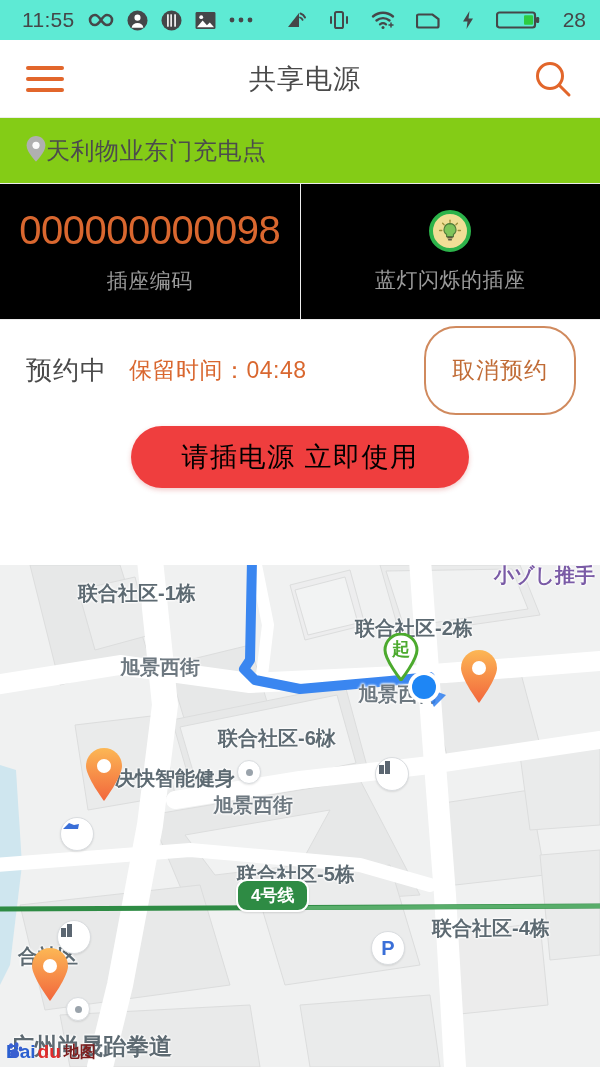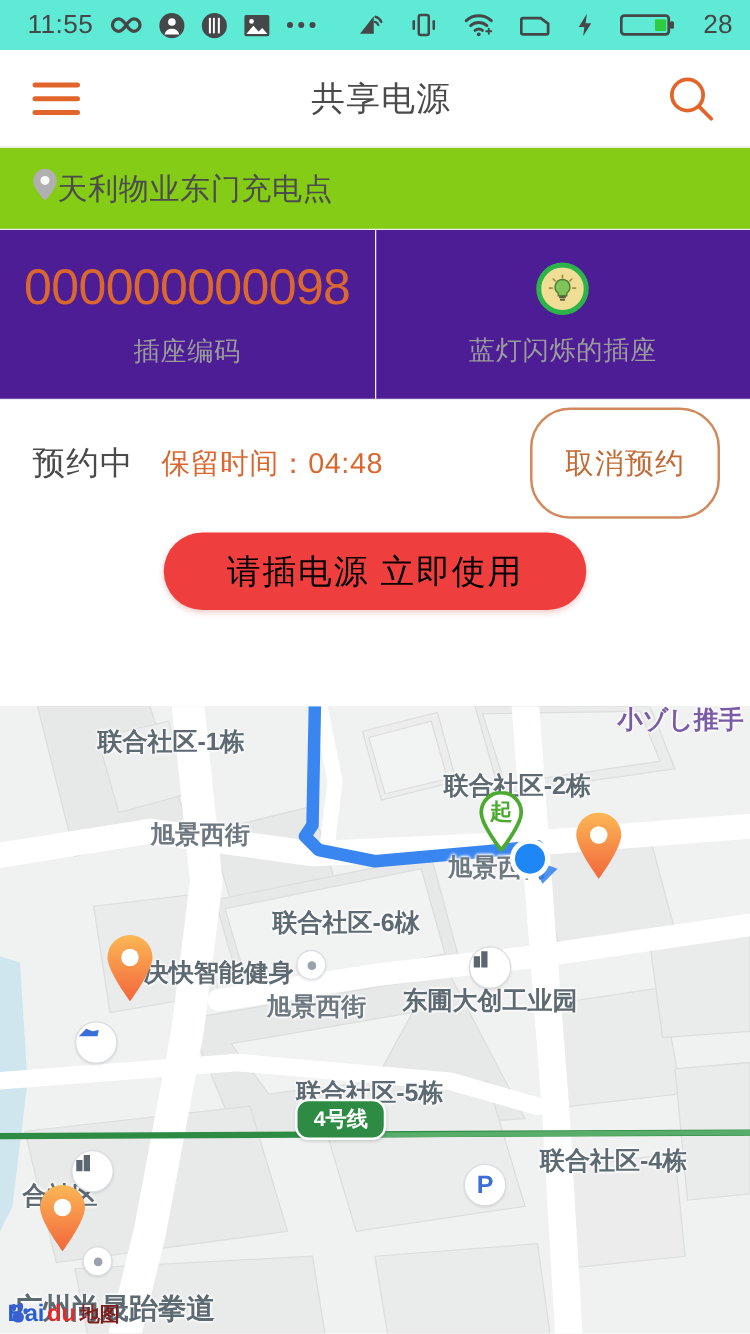--- a/index.html
+++ b/index.html
@@ -41,21 +41,21 @@
 
   
   .location-row {
     height: 66px; display:flex; align-items:center; 
     padding: 0 26px; background:#84cc16; border-bottom: 1px solid #ececec;
   }
   .loc-name { font-size: 24px; color:#4c4c4c; letter-spacing:.5px; }
 
   
   .info-strip {
-    display:flex; height: 136px; background:#4c1d95;
+    display:flex; height: 136px; background:#000000;
     border-bottom: 1px solid #ececec;
   }
   .info-cell {
     flex:1; display:flex; flex-direction:column;
     align-items:center; justify-content:center; gap: 14px;
   }
   .info-cell.left { border-right: 1px solid #ededed; }
   .socket-code {
     font-size: 40px; color:#d9672f; letter-spacing: -0.5px; font-weight: 400;
   }
@@ -326,21 +326,20 @@
     </svg>
 
     <div class="map-label" style="left:78px; top:15px;">联合社区-1栋</div>
     <div class="map-label" style="left:355px; top:50px;">联合社区-2栋</div>
     <div class="map-label purple" style="left:494px; top:-3px;">小ゾし推手</div>
     <div class="map-label street" style="left:120px; top:89px;">旭景西街</div>
     <div class="map-label street" style="left:358px; top:116px;">旭景西街</div>
     <div class="map-label" style="left:218px; top:160px;">联合社区-6栤</div>
     <div class="map-label" style="left:115px; top:200px;">决快智能健身</div>
     <div class="map-label street" style="left:213px; top:227px;">旭景西街</div>
-    <div class="map-label" style="left:322px; top:222px;">东圃大创工业园</div>
     <div class="map-label" style="left:237px; top:296px;">联合社区-5栋</div>
     <div class="map-label" style="left:432px; top:350px;">联合社区-4栋</div>
     <div class="map-label" style="left:18px; top:378px;">合社区</div>
     <div class="map-label" style="left:11px; top:466px; font-size:23px;">广州尚晟跆拳道</div>
 
     <div class="badge-round" style="left:60px; top:252px;">
       <svg width="20" height="16" viewBox="0 0 20 16">
           <path d="M2 11 L8 5 L13 7 L18 6 L17 11 Z" fill="#3a6fd8"></path>
         </svg>
     </div>

